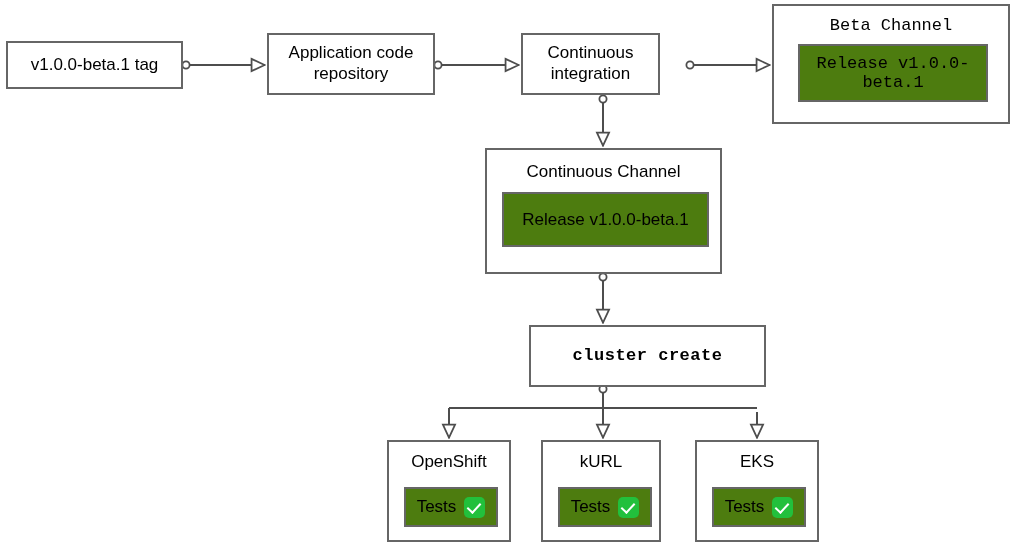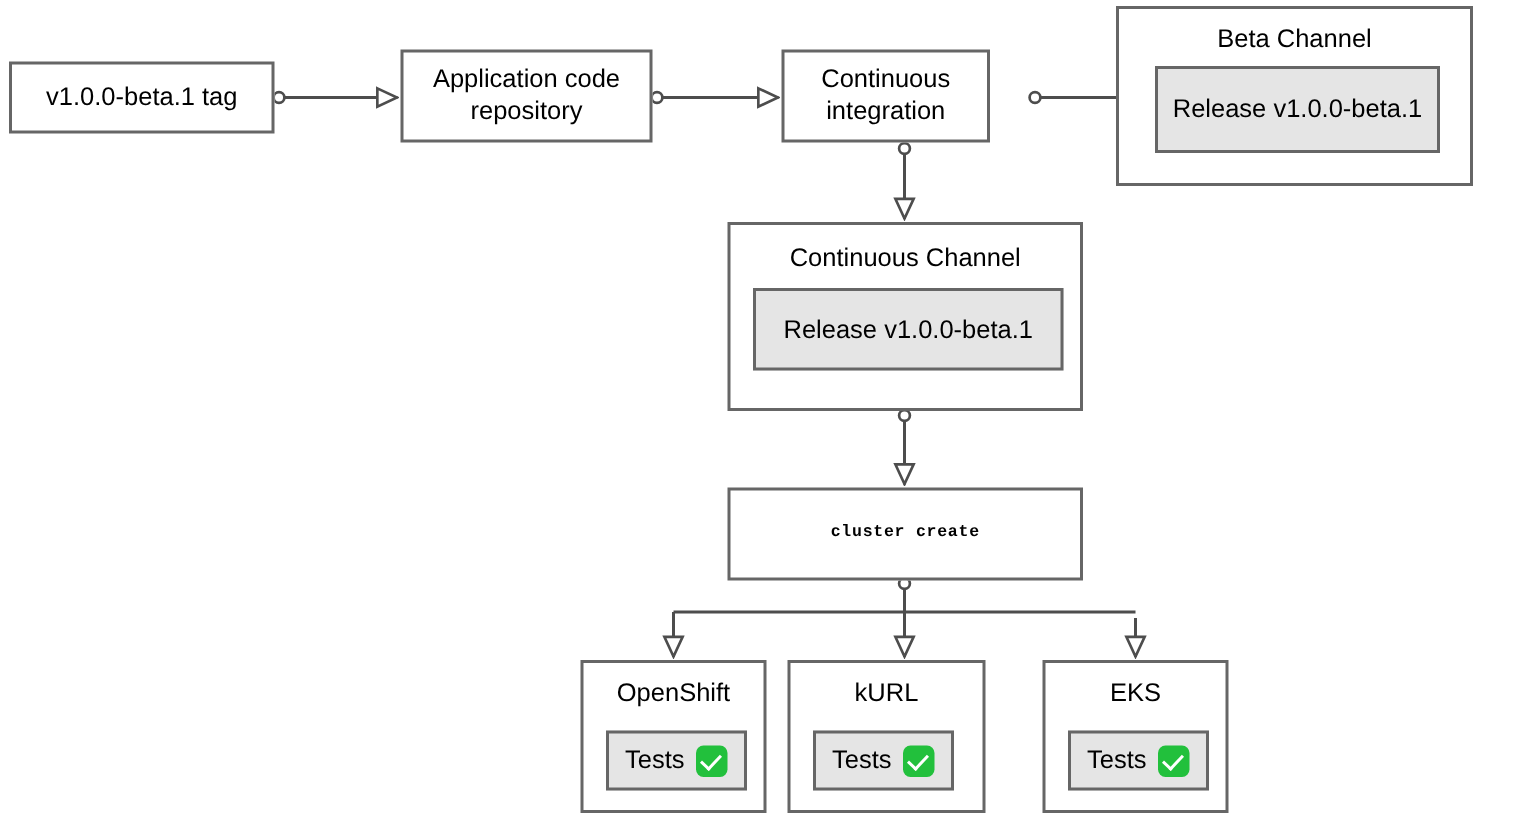--- a/index.html
+++ b/index.html
@@ -49,33 +49,34 @@
     right: 0;
     text-align: center;
     color: #000000;
     font-size: 17px;
     line-height: 1.2;
   }
   .inner-node {
     position: absolute;
     box-sizing: border-box;
     border: 2px solid #666666;
-    background: #e5e5e5;
+    background: #4d7c0f;
     display: flex;
     align-items: center;
     justify-content: center;
     text-align: center;
     color: #000000;
     font-size: 17px;
   }
   .mono-node {
     font-family: "Liberation Mono", "DejaVu Sans Mono", monospace;
     font-weight: bold;
-    font-size: 11px;
+    font-size: 17px;
     letter-spacing: 0.5px;
+    margin-left: 44px;
   }
   .tests-row {
     display: flex;
     align-items: center;
     justify-content: center;
     gap: 8px;
   }
   .check-badge {
     display: inline-block;
     width: 21px;
@@ -140,21 +141,21 @@
   <div class="node" style="left:267px; top:33px; width:168px; height:62px;">
     <span>Application code
 repository</span>
   </div>
 
   <div class="node" style="left:521px; top:33px; width:139px; height:62px;">
     <span>Continuous
 integration</span>
   </div>
 
-  <div class="container-node" style="left:744px; top:4px; width:238px; height:120px;">
+  <div class="container-node" style="left:772px; top:4px; width:238px; height:120px;font-family:Liberation Mono, monospace;">
     <div class="container-title" style="top:10px;">Beta Channel</div>
     <div class="inner-node" style="left:24px; top:38px; width:190px; height:58px;">
       <span>Release v1.0.0-beta.1</span>
     </div>
   </div>
 
   <div class="container-node" style="left:485px; top:148px; width:237px; height:126px;">
     <div class="container-title" style="top:12px;">Continuous Channel</div>
     <div class="inner-node" style="left:15px; top:42px; width:207px; height:55px;">
       <span>Release v1.0.0-beta.1</span>
@@ -168,21 +169,21 @@
   <div class="container-node" style="left:387px; top:440px; width:124px; height:102px;padding-left:11px;">
     <div class="container-title" style="top:10px;">OpenShift</div>
     <div class="inner-node" style="left:15px; top:45px; width:94px; height:40px;">
       <span class="tests-row">
         <span>Tests</span>
         <span class="check-badge"></span>
       </span>
     </div>
   </div>
 
-  <div class="container-node" style="left:525px; top:440px; width:132px; height:102px;">
+  <div class="container-node" style="left:541px; top:440px; width:120px; height:102px;">
     <div class="container-title" style="top:10px;">kURL</div>
     <div class="inner-node" style="left:15px; top:45px; width:94px; height:40px;">
       <span class="tests-row">
         <span>Tests</span>
         <span class="check-badge"></span>
       </span>
     </div>
   </div>
 
   <div class="container-node" style="left:695px; top:440px; width:124px; height:102px;">

